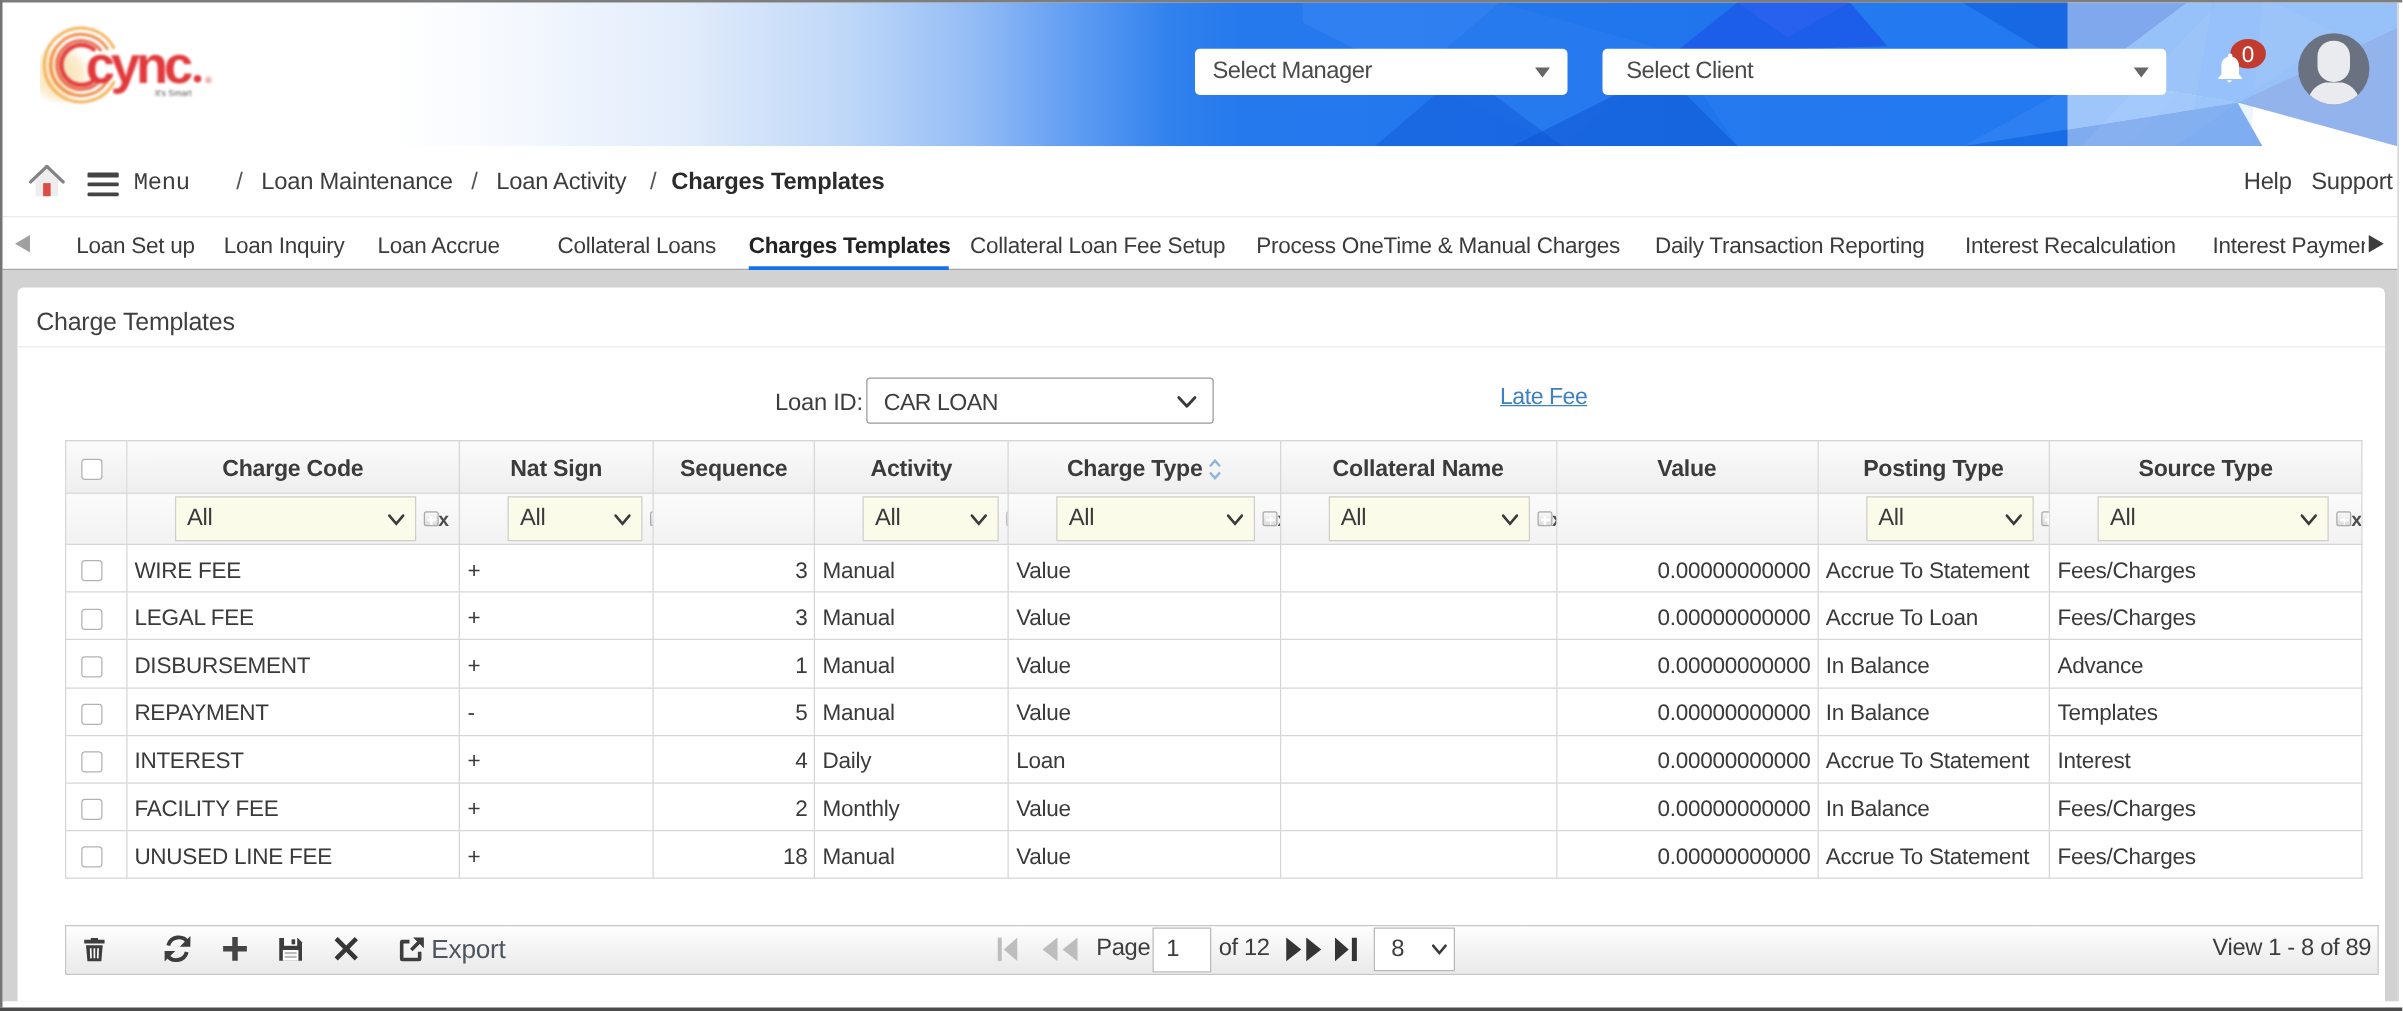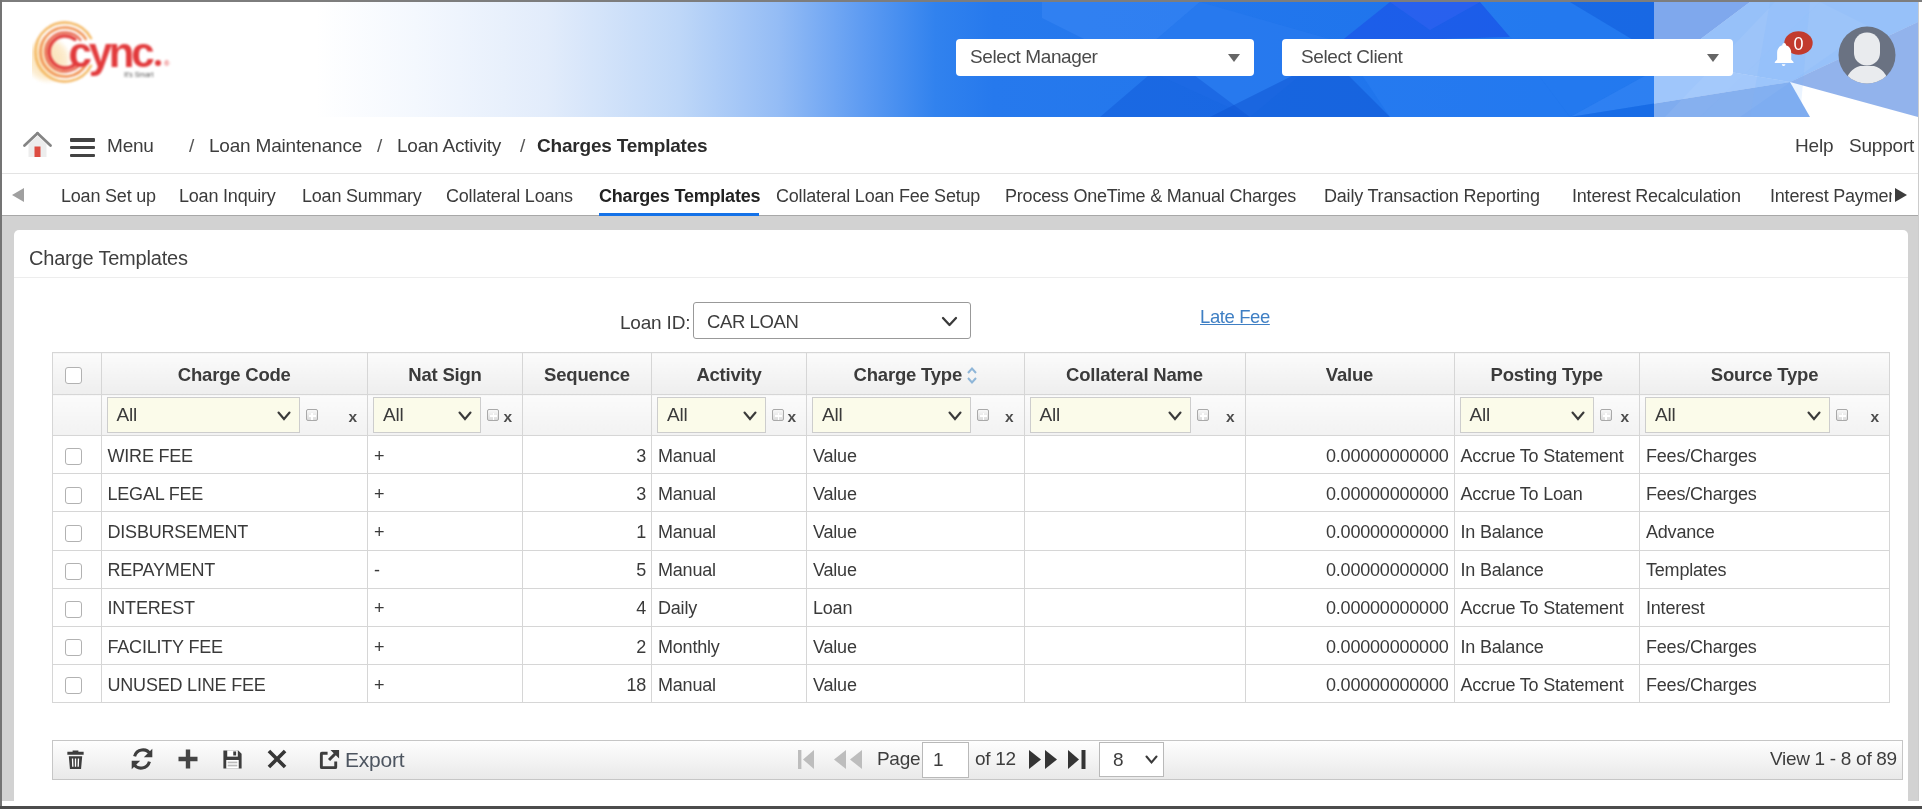--- a/index.html
+++ b/index.html
@@ -42,21 +42,21 @@
 .cardtitle { left:29px; top:247px; font-size:20px; letter-spacing:-0.2px; color:#3f3f3f; }
 .carddiv { left:14px; top:277px; width:1894px; height:1px; background:#ededed; }
 .loanlabel { left:620px; top:312px; font-size:19px; letter-spacing:-0.2px; color:#3d3d3d; }
 .loansel { left:693px; top:302px; width:278px; height:37px; border:1px solid #999; border-radius:3px; background:#fff; font-size:18.5px; letter-spacing:-0.4px; color:#3d3d3d; line-height:37px; padding-left:13px; }
 .latefee { left:1200px; top:306px; font-size:18.5px; letter-spacing:-0.4px; color:#3f7fc4; text-decoration:underline; }
 
 
 table.grid { position:absolute; left:52px; top:352px; width:1837px; border-collapse:collapse; table-layout:fixed; font-size:18px; letter-spacing:-0.2px; color:#3a3a3a; }
 table.grid td, table.grid th { border:1px solid #d6d6d6; overflow:hidden; white-space:nowrap; }
 table.grid th { height:42px; font-size:18.5px; font-weight:600; color:#3b3b3b; background:linear-gradient(#fbfbfb,#eeeeee); text-align:center; padding-top:2px; }
-tr.filter td { height:41px; background:linear-gradient(#fbfbfb,#f2f2f2); }
+tr.filter td { height:41px; background:linear-gradient(#fbfbfb,#f2f2f2);padding-left:33px; }
 tr.data td { height:38.2px; background:#fff; padding-left:6px; padding-top:3px; }
 tr.data td.ra { text-align:right; padding-right:5px; padding-left:0; }
 .cb { display:inline-block; width:17px; height:17px; border:1.5px solid #b2b2b2; border-radius:3px; background:#fff; vertical-align:middle; }
 .fwrap { display:flex; align-items:center; height:100%; padding:0 10px 0 5px; }
 .fsel { height:36px; background:#fbfbea; border:1px solid #cdcdcd; position:relative; font-size:19px; color:#3a3a3a; line-height:34px; padding-left:9px; flex:none; }
 .fsel svg { position:absolute; right:8px; top:13px; }
 .fplus { flex:none; width:12px; height:12px; margin-left:6px; border:1px solid #a9a9a9; border-radius:2px; background:linear-gradient(#f8f8f8,#dcdcdc); position:relative; }
 .fplus::before { content:""; position:absolute; left:4.7px; top:2.5px; width:1.8px; height:7px; background:#fff; }
 .fplus::after { content:""; position:absolute; left:2.2px; top:5.1px; width:7px; height:1.8px; background:#fff; }
 .fx { margin-left:auto; font-size:15.5px; font-weight:bold; color:#4c4c4c; padding-top:3px; }
@@ -139,36 +139,36 @@
       <path d="M14.5 2.2 L27.5 14.5" fill="none" stroke="#848484" stroke-width="2.7" stroke-linecap="round"></path>
       <path d="M14.5 2.2 L1.5 14.5" fill="none" stroke="#848484" stroke-width="2.7" stroke-linecap="round"></path>
       <path d="M5.5 13 v13 h18 v-13 l-9-8.6 z" fill="#ededed"></path>
       <rect x="11.5" y="15.5" width="6" height="10.5" fill="#dd4d42"></rect>
     </svg>
     <div class="hamb">
         <div></div>
         <div></div>
         <div></div>
       </div>
-    <span class="hs" style="left:105px;">Menu</span>
+    <span class="hs" style="left:105px;font-family:Liberation Mono, monospace;">Menu</span>
     <span class="hs" style="left:187px; color:#555;">/</span>
     <span class="hs" style="left:207px;">Loan Maintenance</span>
     <span class="hs" style="left:375px; color:#555;">/</span>
     <span class="hs" style="left:395px;">Loan Activity</span>
     <span class="hs" style="left:518px; color:#555;">/</span>
     <span class="hs" style="left:535px; font-weight:600; color:#2b2b2b;">Charges Templates</span>
     <span class="hs" style="left:1793px;">Help</span>
     <span class="hs" style="left:1847px;">Support</span>
   </div>
 
   <div class="abs tabs">
     <span class="tarrow-l"></span>
     <span class="tab" style="left:59px;">Loan Set up</span>
     <span class="tab" style="left:177px;">Loan Inquiry</span>
-    <span class="tab" style="left:300px;">Loan Summary</span>
+    <span class="tab" style="left:300px;">Loan Accrue</span>
     <span class="tab" style="left:444px;">Collateral Loans</span>
     <span class="tab active" style="left:597px;">Charges Templates</span>
     <span class="tab" style="left:774px;">Collateral Loan Fee Setup</span>
     <span class="tab" style="left:1003px;">Process OneTime &amp; Manual Charges</span>
     <span class="tab" style="left:1322px;">Daily Transaction Reporting</span>
     <span class="tab" style="left:1570px;">Interest Recalculation</span>
     <span class="tab" style="left:1768px; width:122px; overflow:hidden; display:inline-block;">Interest Payment</span>
     <span class="underline"></span>
     <span class="tarrow-r"></span>
   </div>

